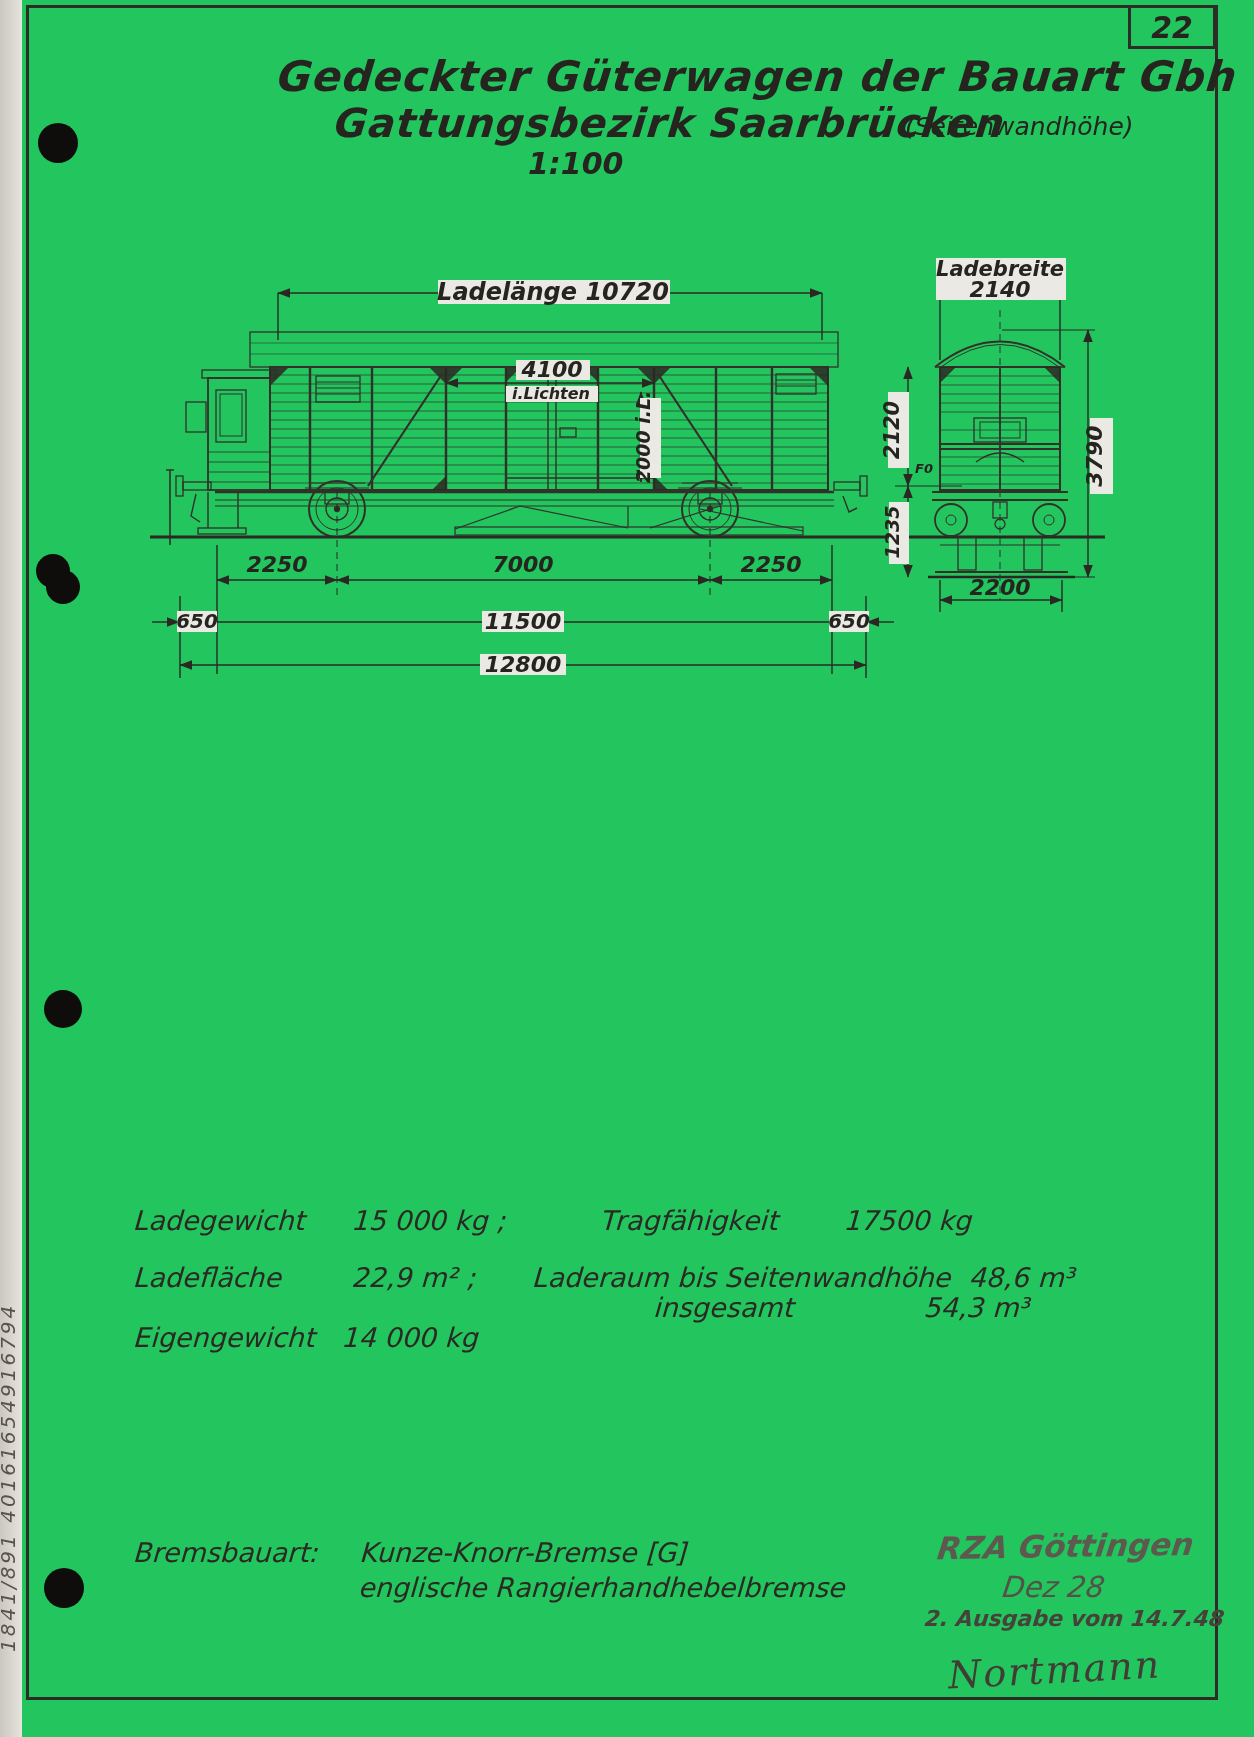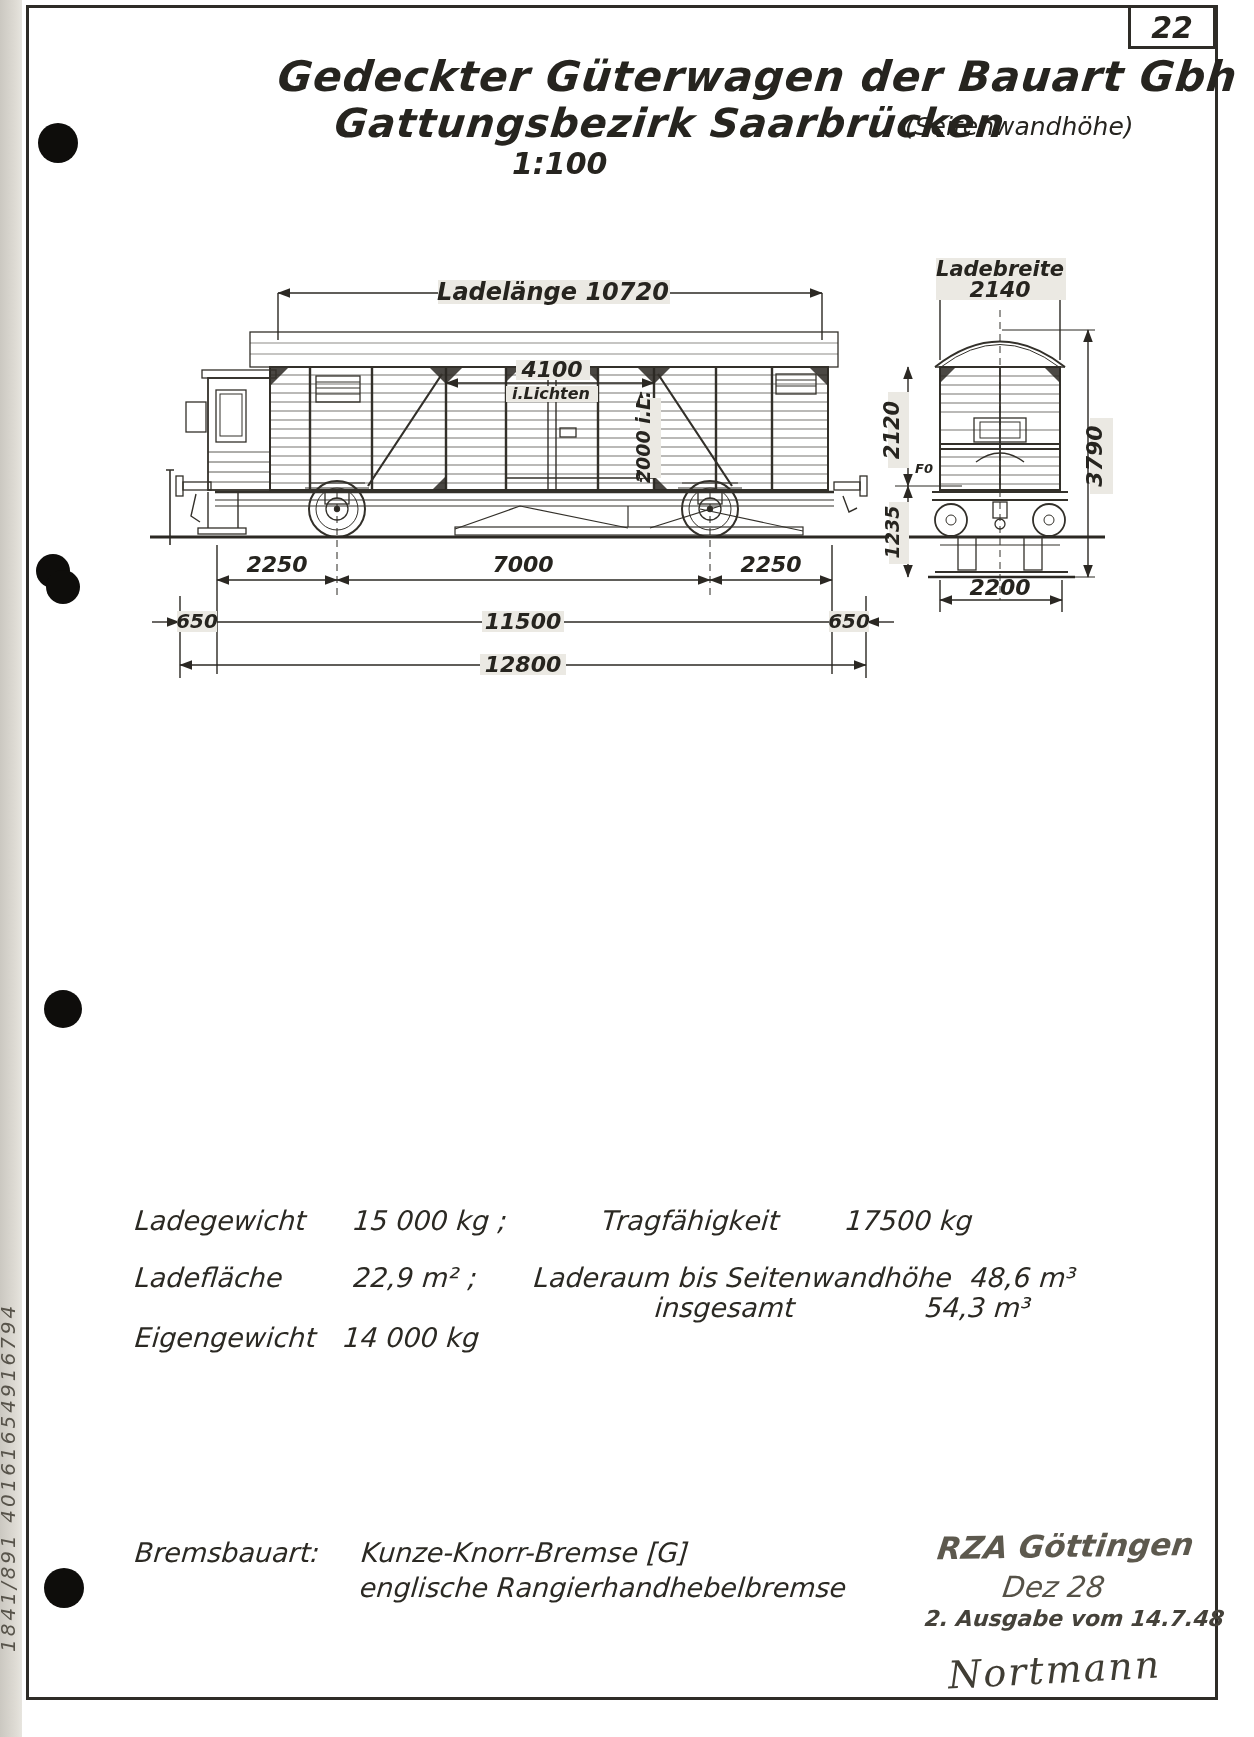--- a/index.html
+++ b/index.html
@@ -1,33 +1,33 @@
 <!DOCTYPE html>
 <html><head>
 <meta charset="utf-8">
 <style>
   html,body{margin:0;padding:0;background:#c9c6c0;}
   .page{
     position:relative;width:1254px;height:1737px;overflow:hidden;
-    background:#ffffff;
+    background:#22c55e;
     font-family:"DejaVu Sans",sans-serif;color:#26241f;
   }
   .scan-edge{position:absolute;left:0;top:0;width:22px;height:1737px;
     background:linear-gradient(90deg,#cbc8c1,#dedbd4 70%,#e7e5df);}
   .border-line{position:absolute;background:#2e2c27;}
   .pagenum-box{position:absolute;left:1128px;top:5px;width:88px;height:44px;
     border:3px solid #2e2c27;box-sizing:border-box;display:flex;align-items:center;justify-content:center;
     font:italic bold 30px "DejaVu Sans",sans-serif;}
   .punch{position:absolute;background:#0e0d0b;border-radius:50%;}
   .title1{position:absolute;left:278px;top:52px;font:italic bold 42px "DejaVu Sans",sans-serif;
     transform:skewX(-6deg);letter-spacing:1px;white-space:nowrap;}
   .title2{position:absolute;left:335px;top:100px;font:italic bold 40px "DejaVu Sans",sans-serif;
     transform:skewX(-6deg);letter-spacing:1px;white-space:nowrap;}
   .title-note{position:absolute;left:905px;top:112px;font:italic 25px "DejaVu Sans",sans-serif;white-space:nowrap;}
-  .title-scale{position:absolute;left:512px;top:146px;font:italic bold 30px "DejaVu Sans",sans-serif;text-align:right;}
+  .title-scale{position:absolute;left:528px;top:146px;font:italic bold 30px "DejaVu Sans",sans-serif;text-align:right;}
   .spec-line{position:absolute;font:italic 27px "DejaVu Sans",sans-serif;white-space:nowrap;
     transform:skewX(-5deg);color:#2b2923;}
   .seg{display:inline-block;}
   .stamp-office{position:absolute;left:938px;top:1528px;font:italic bold 31px "DejaVu Sans",sans-serif;
     color:#5d594e;transform:skewX(-8deg) rotate(-1deg);white-space:nowrap;}
   .stamp-date{position:absolute;left:1003px;top:1570px;font:italic 29px "DejaVu Sans",sans-serif;
     color:#555147;transform:skewX(-8deg);white-space:nowrap;}
   .stamp-edition{position:absolute;left:925px;top:1606px;font:italic bold 22px "DejaVu Sans",sans-serif;
     color:#45423a;transform:skewX(-6deg);white-space:nowrap;}
   .signature{position:absolute;left:948px;top:1648px;font:italic 38px "DejaVu Serif",serif;

